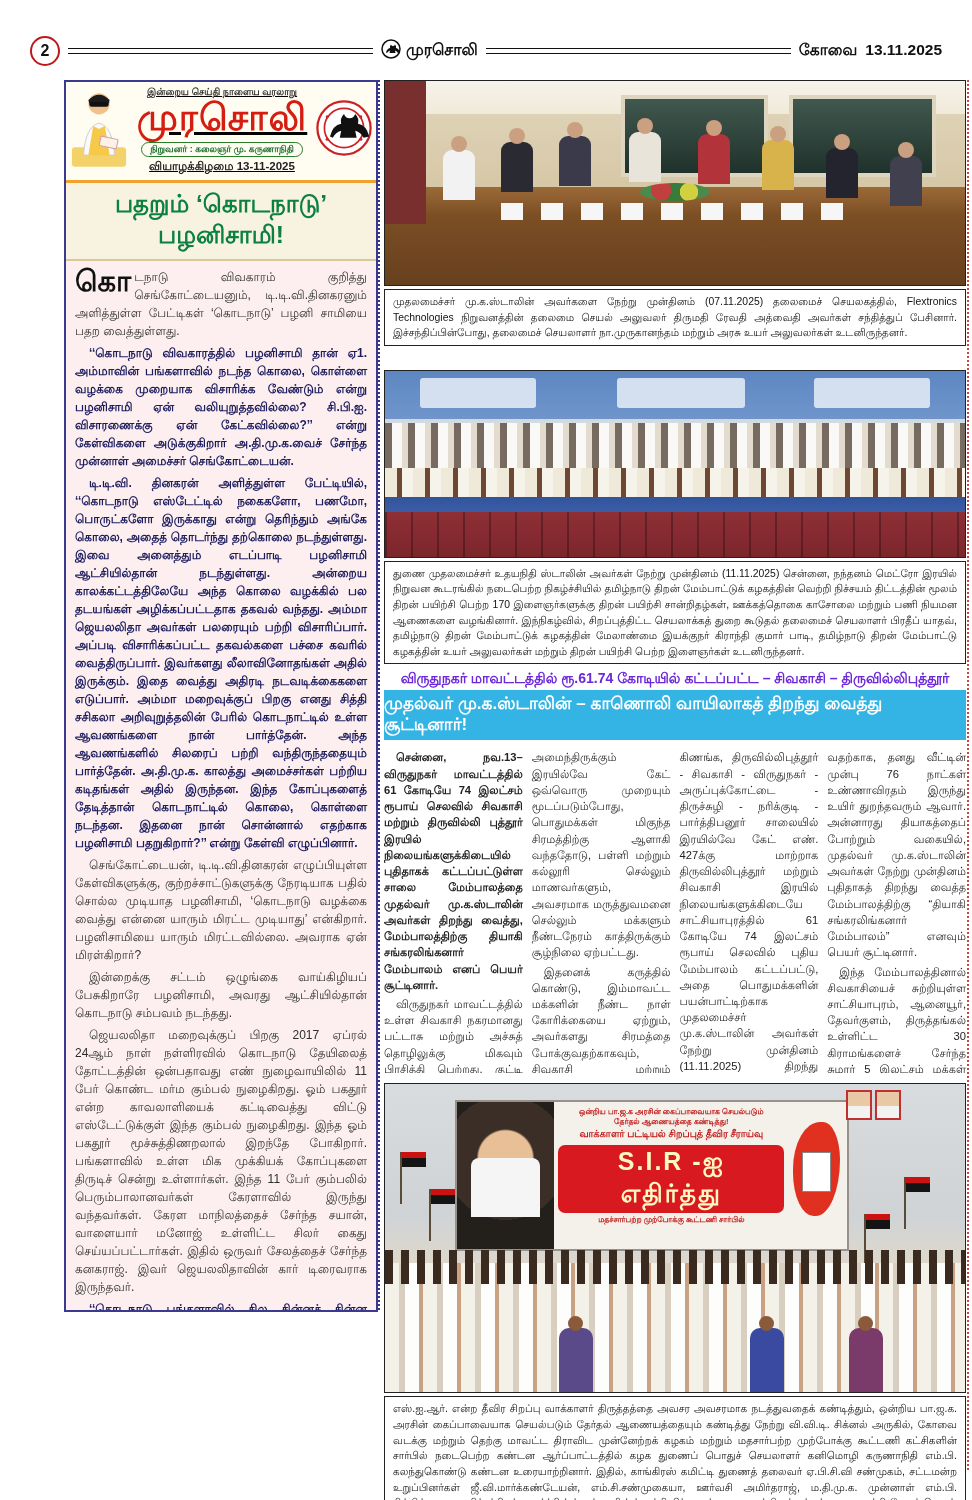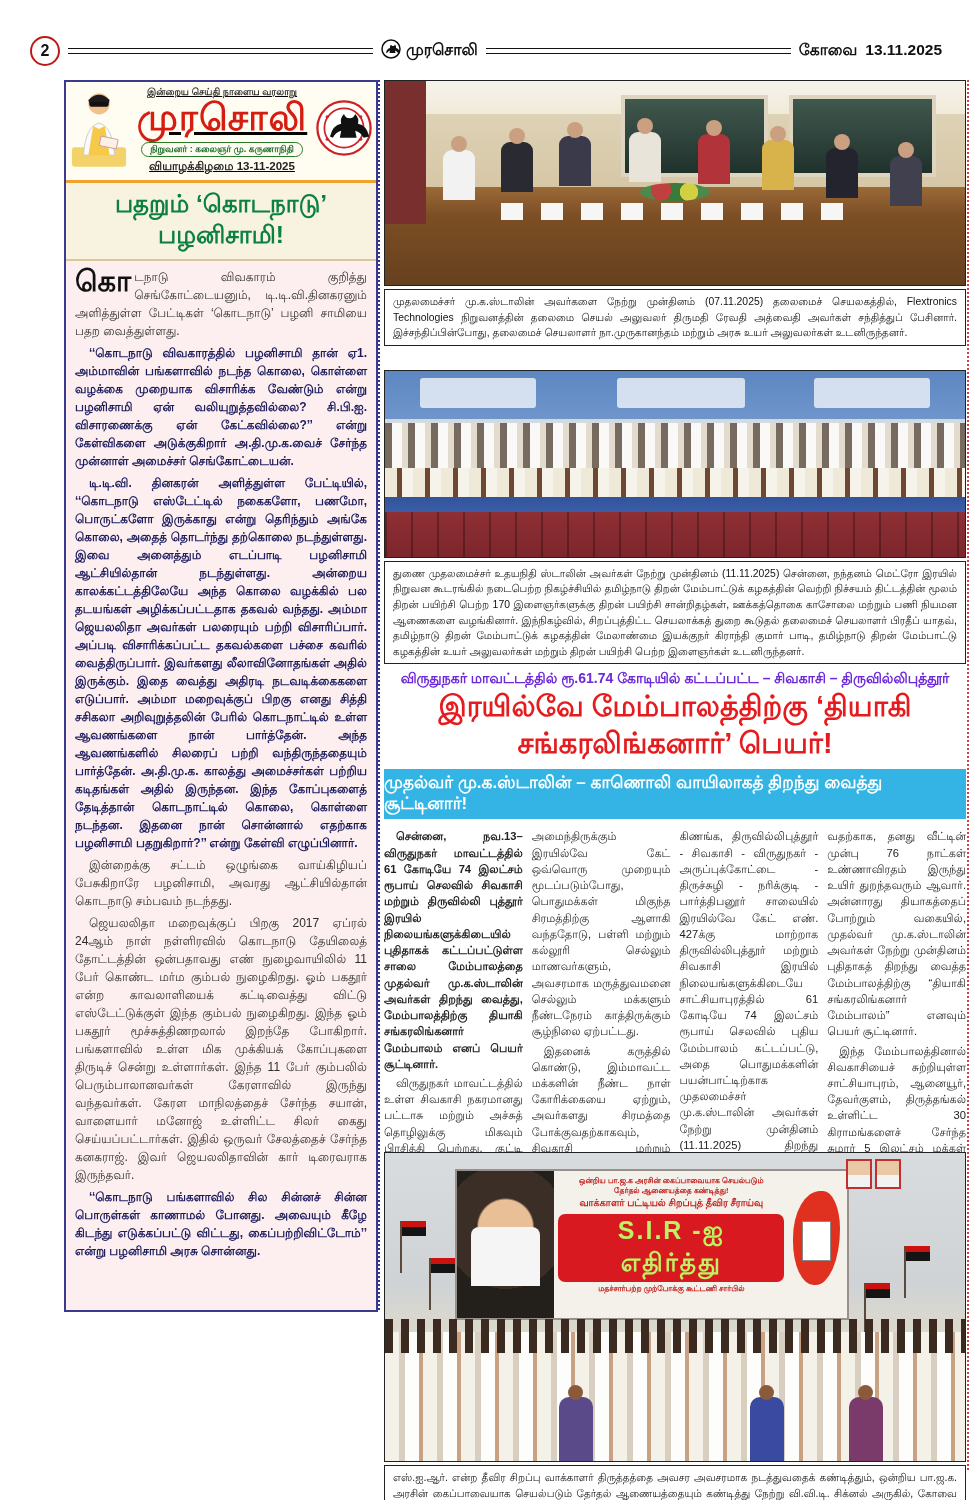--- a/index.html
+++ b/index.html
@@ -78,21 +78,21 @@
   
   .photo3{height:310px;margin-bottom:3px;
           background:linear-gradient(180deg,#d9dcde 0%,#cfd3d6 42%,#ddd8cc 58%,#cbc2b2 100%);text-decoration:underline;}
   .banner{position:absolute;left:12%;top:5%;width:68%;height:49%;background:#f4f1ea;
           border:2px solid #98908a;display:flex;box-sizing:border-box;}
   .b-portrait{width:25%;background:radial-gradient(circle at 50% 38%,#e9bf97 0 26%,#3a2e26 28% 60%,#23201c 60%);}
   .b-portrait::after{content:"";display:block;margin:58% auto 0;width:70%;height:40%;
                      background:#f5f5f5;border-radius:8px 8px 0 0;}
   .b-text{flex:1;text-align:center;padding:5px 4px 2px;color:#c01818;font-weight:700;}
   .b-l1{font-size:7.6px;} .b-l2{font-size:7.6px;} .b-l3{font-size:9.6px;margin-top:1px;}
-  .b-sir{background:#d81920;color:#bef264;font-size:25px;font-weight:800;border-radius:7px;
+  .b-sir{background:#d81920;color:#fef9c3;font-size:25px;font-weight:800;border-radius:7px;
          width:fit-content;margin:4px auto 2px;padding:2px 14px;letter-spacing:2px;}
   .b-l4{font-size:7.6px;}
   .b-map{width:15%;position:relative;}
   .b-map::before{content:"";position:absolute;left:8%;top:14%;width:80%;height:64%;
                  background:#e03020;border-radius:58% 36% 52% 44%/50% 40% 60% 46%;}
   .b-ecbox{position:absolute;left:24%;top:34%;width:46%;height:26%;background:#fff;
            border:1px solid #888;}
   .b-ph{position:absolute;top:6px;width:22px;height:26px;border:2px solid #c03030;
         background:linear-gradient(#e9c9a5 0 55%,#f2f2f2 55%);}
   .flag{position:absolute;width:24px;height:15px;
@@ -105,21 +105,21 @@
             background:repeating-linear-gradient(90deg,#3b2a20 0 8px,transparent 8px 16px);}
   .saree{position:absolute;bottom:0;width:34px;height:64px;border-radius:10px 10px 0 0;}
   .saree::before{content:"";position:absolute;top:-12px;left:9px;width:15px;height:15px;
                  border-radius:50%;background:#8a5a3a;}
 
   
   .kicker{margin:6px 0 2px;text-align:center;font-size:14px;font-weight:800;color:#6d28d9;}
   .red-head{margin:0 0 5px;text-align:center;font-size:29px;font-weight:800;color:#e51b1e;}
   .blue-strip{background:#33b4e4;color:#fff;font-weight:800;font-size:17px;text-align:left;
               padding:4px 0;margin-bottom:9px;}
-  .cols{display:flex;gap:9px;height:324px;overflow:hidden;margin-bottom:0;}
+  .cols{display:flex;gap:9px;height:324px;overflow:hidden;margin-bottom:10px;}
   .col{flex:1;font-size:11.2px;line-height:1.45;text-align:justify;color:#222;}
   .col p{margin:0 0 3px;text-indent:12px;}
   .col p.cont{text-indent:0;}
   .col p.b{font-weight:700;}
 
   figure{margin:0;}
 </style>
 </head>
 <body>
 
@@ -178,20 +178,21 @@
           </svg>
       </span>
     </div>
 
     <h1 class="lead-headline">பதறும் ‘கொடநாடு’ பழனிசாமி!</h1>
 
     <div class="lead-body">
       <p class="lead-first"><span class="dropcap">கொ</span><span>டநாடு விவகாரம் குறித்து செங்கோட்டையனும், டி.டி.வி.தினகரனும் அளித்துள்ள பேட்டிகள் ‘கொடநாடு’ பழனி சாமியை பதற வைத்துள்ளது.</span></p>
       <p class="b">‘‘கொடநாடு விவகாரத்தில் பழனிசாமி தான் ஏ1. அம்மாவின் பங்களாவில் நடந்த கொலை, கொள்ளை வழக்கை முறையாக விசாரிக்க வேண்டும் என்று பழனிசாமி ஏன் வலியுறுத்தவில்லை? சி.பி.ஐ. விசாரணைக்கு ஏன் கேட்கவில்லை?’’ என்று கேள்விகளை அடுக்குகிறார் அ.தி.மு.க.வைச் சேர்ந்த முன்னாள் அமைச்சர் செங்கோட்டையன்.</p>
       <p class="b">டி.டி.வி. தினகரன் அளித்துள்ள பேட்டியில், ‘‘கொடநாடு எஸ்டேட்டில் நகைகளோ, பணமோ, பொருட்களோ இருக்காது என்று தெரிந்தும் அங்கே கொலை, அதைத் தொடர்ந்து தற்கொலை நடந்துள்ளது. இவை அனைத்தும் எடப்பாடி பழனிசாமி ஆட்சியில்தான் நடந்துள்ளது. அன்றைய காலக்கட்டத்திலேயே அந்த கொலை வழக்கில் பல தடயங்கள் அழிக்கப்பட்டதாக தகவல் வந்தது. அம்மா ஜெயலலிதா அவர்கள் பலரையும் பற்றி விசாரிப்பார். அப்படி விசாரிக்கப்பட்ட தகவல்களை பச்சை கவரில் வைத்திருப்பார். இவர்களது லீலாவினோதங்கள் அதில் இருக்கும். இதை வைத்து அதிரடி நடவடிக்கைகளை எடுப்பார். அம்மா மறைவுக்குப் பிறகு எனது சித்தி சசிகலா அறிவுறுத்தலின் பேரில் கொடநாட்டில் உள்ள ஆவணங்களை நான் பார்த்தேன். அந்த ஆவணங்களில் சிலரைப் பற்றி வந்திருந்ததையும் பார்த்தேன். அ.தி.மு.க. காலத்து அமைச்சர்கள் பற்றிய கடிதங்கள் அதில் இருந்தன. இந்த கோப்புகளைத் தேடித்தான் கொடநாட்டில் கொலை, கொள்ளை நடந்தன. இதனை நான் சொன்னால் எதற்காக பழனிசாமி பதறுகிறார்?’’ என்று கேள்வி எழுப்பினார்.</p>
+      <p>செங்கோட்டையன், டி.டி.வி.தினகரன் எழுப்பியுள்ள கேள்விகளுக்கு, குற்றச்சாட்டுகளுக்கு நேரடியாக பதில் சொல்ல முடியாத பழனிசாமி, ‘கொடநாடு வழக்கை வைத்து என்னை யாரும் மிரட்ட முடியாது’ என்கிறார். பழனிசாமியை யாரும் மிரட்டவில்லை. அவராக ஏன் மிரள்கிறார்?</p>
       <p>இன்றைக்கு சட்டம் ஒழுங்கை வாய்கிழியப் பேசுகிறாரே பழனிசாமி, அவரது ஆட்சியில்தான் கொடநாடு சம்பவம் நடந்தது.</p>
       <p>ஜெயலலிதா மறைவுக்குப் பிறகு 2017 ஏப்ரல் 24ஆம் நாள் நள்ளிரவில் கொடநாடு தேயிலைத் தோட்டத்தின் ஒன்பதாவது எண் நுழைவாயிலில் 11 பேர் கொண்ட மர்ம கும்பல் நுழைகிறது. ஓம் பகதூர் என்ற காவலாளியைக் கட்டிவைத்து விட்டு எஸ்டேட்டுக்குள் இந்த கும்பல் நுழைகிறது. இந்த ஓம் பகதூர் மூச்சுத்திணறலால் இறந்தே போகிறார். பங்களாவில் உள்ள மிக முக்கியக் கோப்புகளை திருடிச் சென்று உள்ளார்கள். இந்த 11 பேர் கும்பலில் பெரும்பாலானவர்கள் கேரளாவில் இருந்து வந்தவர்கள். கேரள மாநிலத்தைச் சேர்ந்த சயான், வாளையார் மனோஜ் உள்ளிட்ட சிலர் கைது செய்யப்பட்டார்கள். இதில் ஒருவர் சேலத்தைச் சேர்ந்த கனகராஜ். இவர் ஜெயலலிதாவின் கார் டிரைவராக இருந்தவர்.</p>
       <p class="b">‘‘கொடநாடு பங்களாவில் சில சின்னச் சின்ன பொருள்கள் காணாமல் போனது. அவையும் கீழே கிடந்து எடுக்கப்பட்டு விட்டது, கைப்பற்றிவிட்டோம்’’ என்று பழனிசாமி அரசு சொன்னது.</p>
 
     </div>
   </aside>
 
   <main class="rightcol">
 
     <figure class="photo photo1">
@@ -215,21 +216,20 @@
       <div class="p2-panel" style="left:6%;width:20%;"></div>
       <div class="p2-panel" style="left:40%;width:22%;"></div>
       <div class="p2-panel" style="left:74%;width:20%;"></div>
       <div class="p2-crowd"></div>
       <div class="p2-row"></div>
       <div class="p2-chairs"></div>
     </figure>
     <div class="caption">துணை முதலமைச்சர் உதயநிதி ஸ்டாலின் அவர்கள் நேற்று முன்தினம் (11.11.2025) சென்னை, நந்தனம் மெட்ரோ இரயில் நிறுவன கூடரங்கில் நடைபெற்ற நிகழ்ச்சியில் தமிழ்நாடு திறன் மேம்பாட்டுக் கழகத்தின் வெற்றி நிச்சயம் திட்டத்தின் மூலம் திறன் பயிற்சி பெற்ற 170 இளைஞர்களுக்கு திறன் பயிற்சி சான்றிதழ்கள், ஊக்கத்தொகை காசோலை மற்றும் பணி நியமன ஆணைகளை வழங்கினார். இந்நிகழ்வில், சிறப்புத்திட்ட செயலாக்கத் துறை கூடுதல் தலைமைச் செயலாளர் பிரதீப் யாதவ், தமிழ்நாடு திறன் மேம்பாட்டுக் கழகத்தின் மேலாண்மை இயக்குநர் கிராந்தி குமார் பாடி, தமிழ்நாடு திறன் மேம்பாட்டு கழகத்தின் உயர் அலுவலர்கள் மற்றும் திறன் பயிற்சி பெற்ற இளைஞர்கள் உடனிருந்தனர்.</div>
 
     <h2 class="kicker">விருதுநகர் மாவட்டத்தில் ரூ.61.74 கோடியில் கட்டப்பட்ட – சிவகாசி – திருவில்லிபுத்தூர்</h2>
-    <h1 class="red-head">இரயில்வே மேம்பாலத்திற்கு ‘தியாகி சங்கரலிங்கனார்’ பெயர்!</h1>
     <div class="blue-strip">முதல்வர் மு.க.ஸ்டாலின் – காணொலி வாயிலாகத் திறந்து வைத்து சூட்டினார்!</div>
 
     <div class="cols">
       <div class="col">
         <p class="b">சென்னை, நவ.13– விருதுநகர் மாவட்டத்தில் 61 கோடியே 74 இலட்சம் ரூபாய் செலவில் சிவகாசி மற்றும் திருவில்லி புத்தூர் இரயில் நிலையங்களுக்கிடையில் புதிதாகக் கட்டப்பட்டுள்ள சாலை மேம்பாலத்தை முதல்வர் மு.க.ஸ்டாலின் அவர்கள் திறந்து வைத்து, மேம்பாலத்திற்கு தியாகி சங்கரலிங்கனார் மேம்பாலம் எனப் பெயர் சூட்டினார்.</p>
         <p>விருதுநகர் மாவட்டத்தில் உள்ள சிவகாசி நகரமானது பட்டாசு மற்றும் அச்சுத் தொழிலுக்கு மிகவும் பிரசித்தி பெற்றது. குட்டி ஜப்பான் என்றும் இந்நகரம் அழைக்கப்படுகிறது. சிவகாசி நகரிலிருந்து திருவில்லிபுத்தூர் செல்லும் சாலையில் உள்ள சாட்சியாபுரத்தில்</p>
       </div>
       <div class="col">
         <p class="cont">அமைந்திருக்கும் இரயில்வே கேட் ஒவ்வொரு முறையும் மூடப்படும்போது, பொதுமக்கள் மிகுந்த சிரமத்திற்கு ஆளாகி வந்ததோடு, பள்ளி மற்றும் கல்லூரி செல்லும் மாணவர்களும், அவசரமாக மருத்துவமனை செல்லும் மக்களும் நீண்டநேரம் காத்திருக்கும் சூழ்நிலை ஏற்பட்டது.</p>
         <p>இதனைக் கருத்தில் கொண்டு, இம்மாவட்ட மக்களின் நீண்ட நாள் கோரிக்கையை ஏற்றும், அவர்களது சிரமத்தை போக்குவதற்காகவும், சிவகாசி மற்றும் திருவில்லிபுத்தூர் இரயில்வே நிலையங்களுக்கு இடையே சாட்சியாபுரத்தில் புதிய மேம்பாலம் கட்டுவதற்கு முதலமைச்சர் மு.க.ஸ்டாலின் அவர்கள் உத்தரவிட்டார்கள். அந்த உத்தரவிற்</p>

